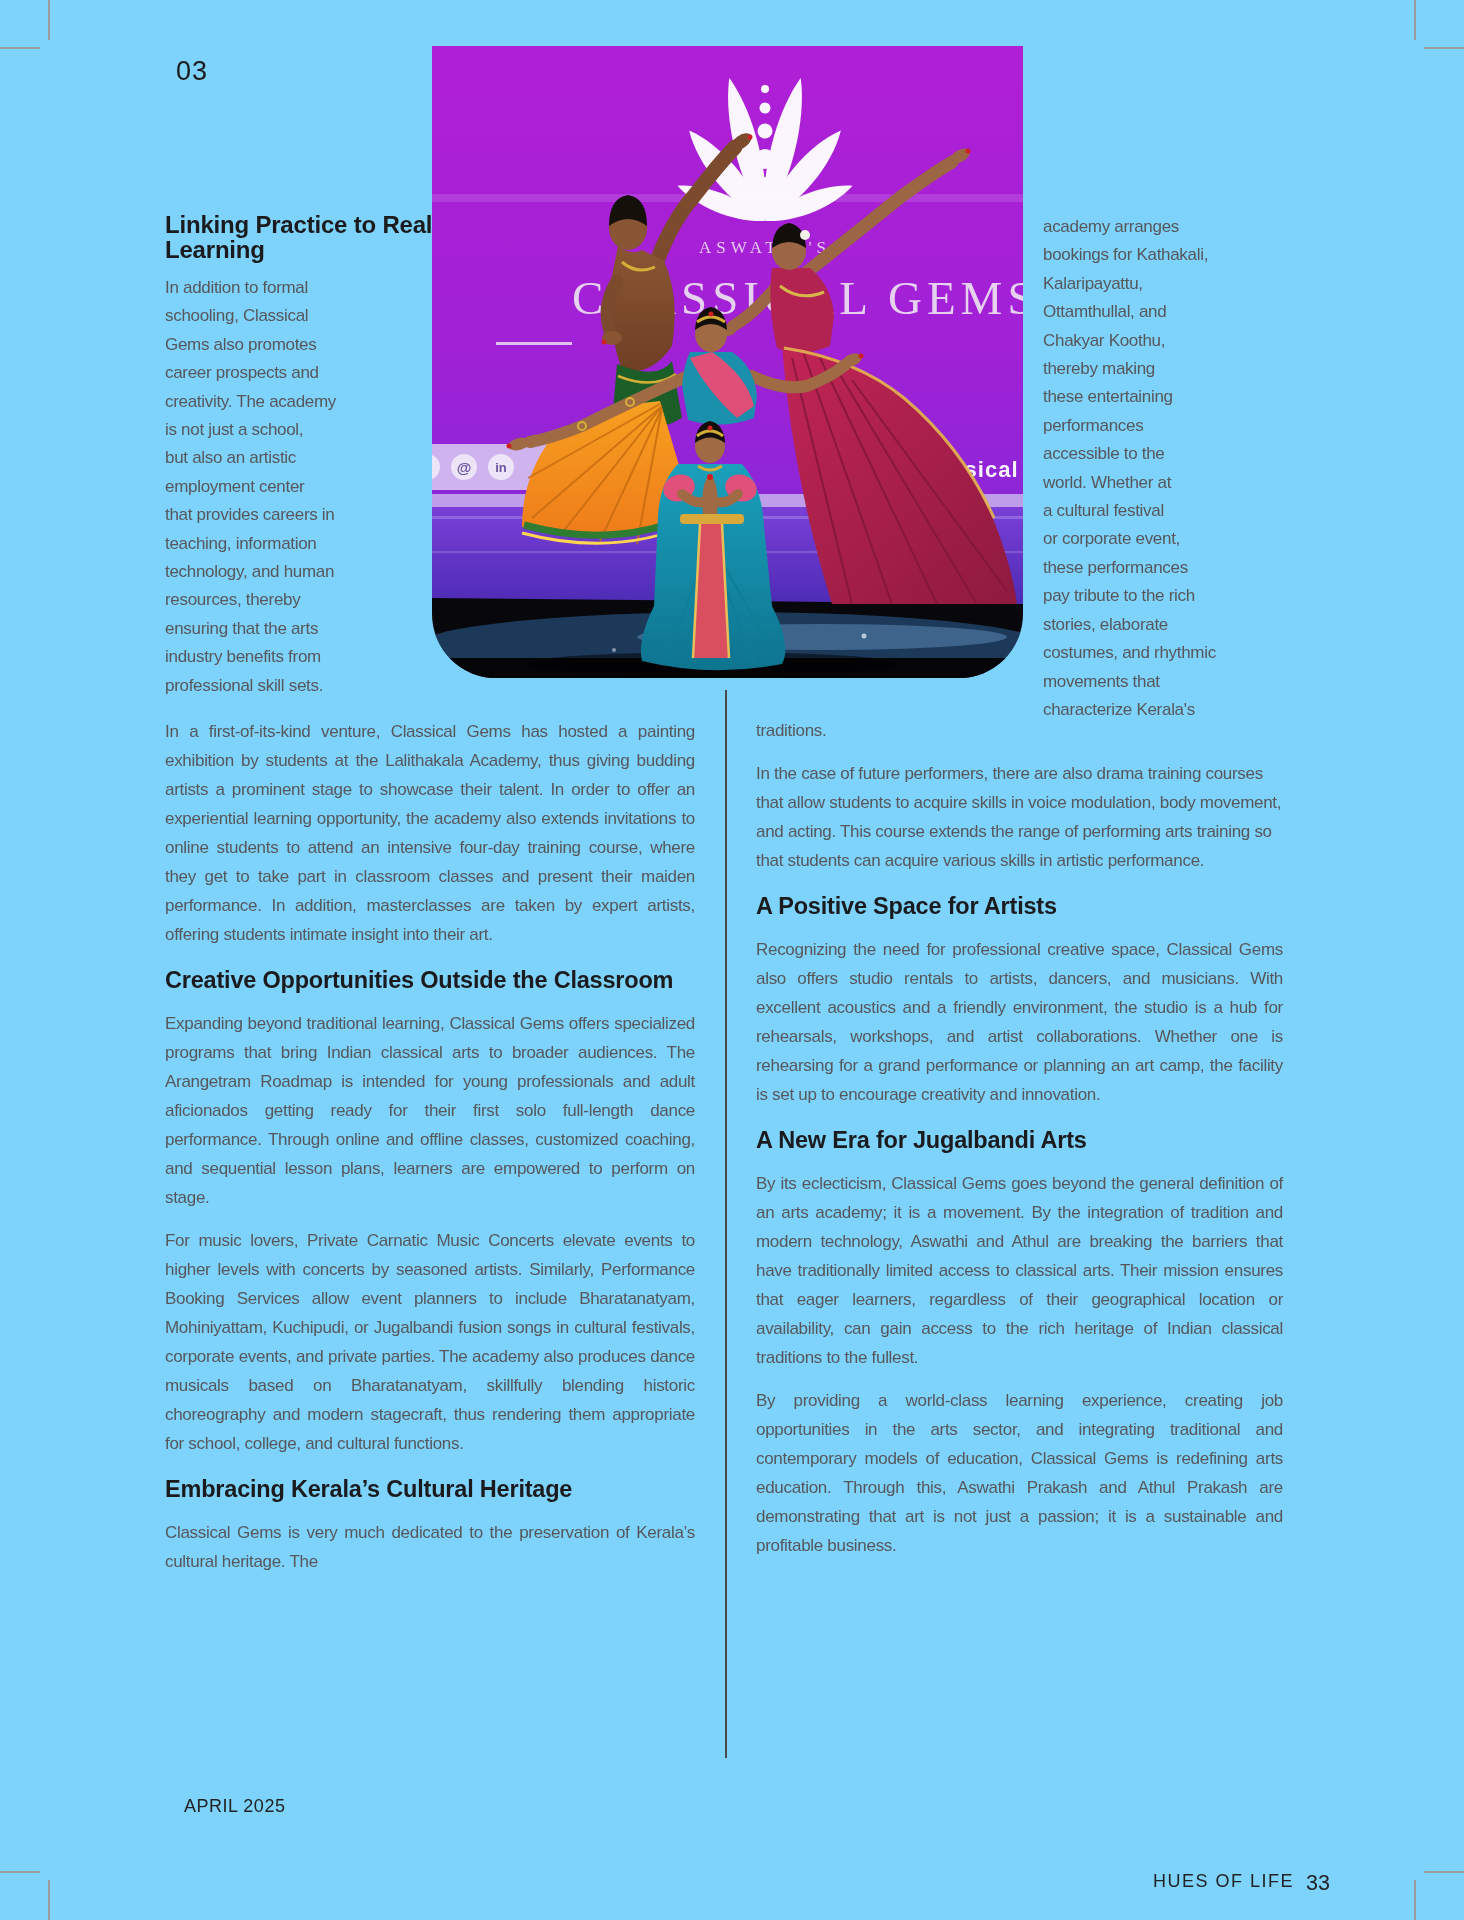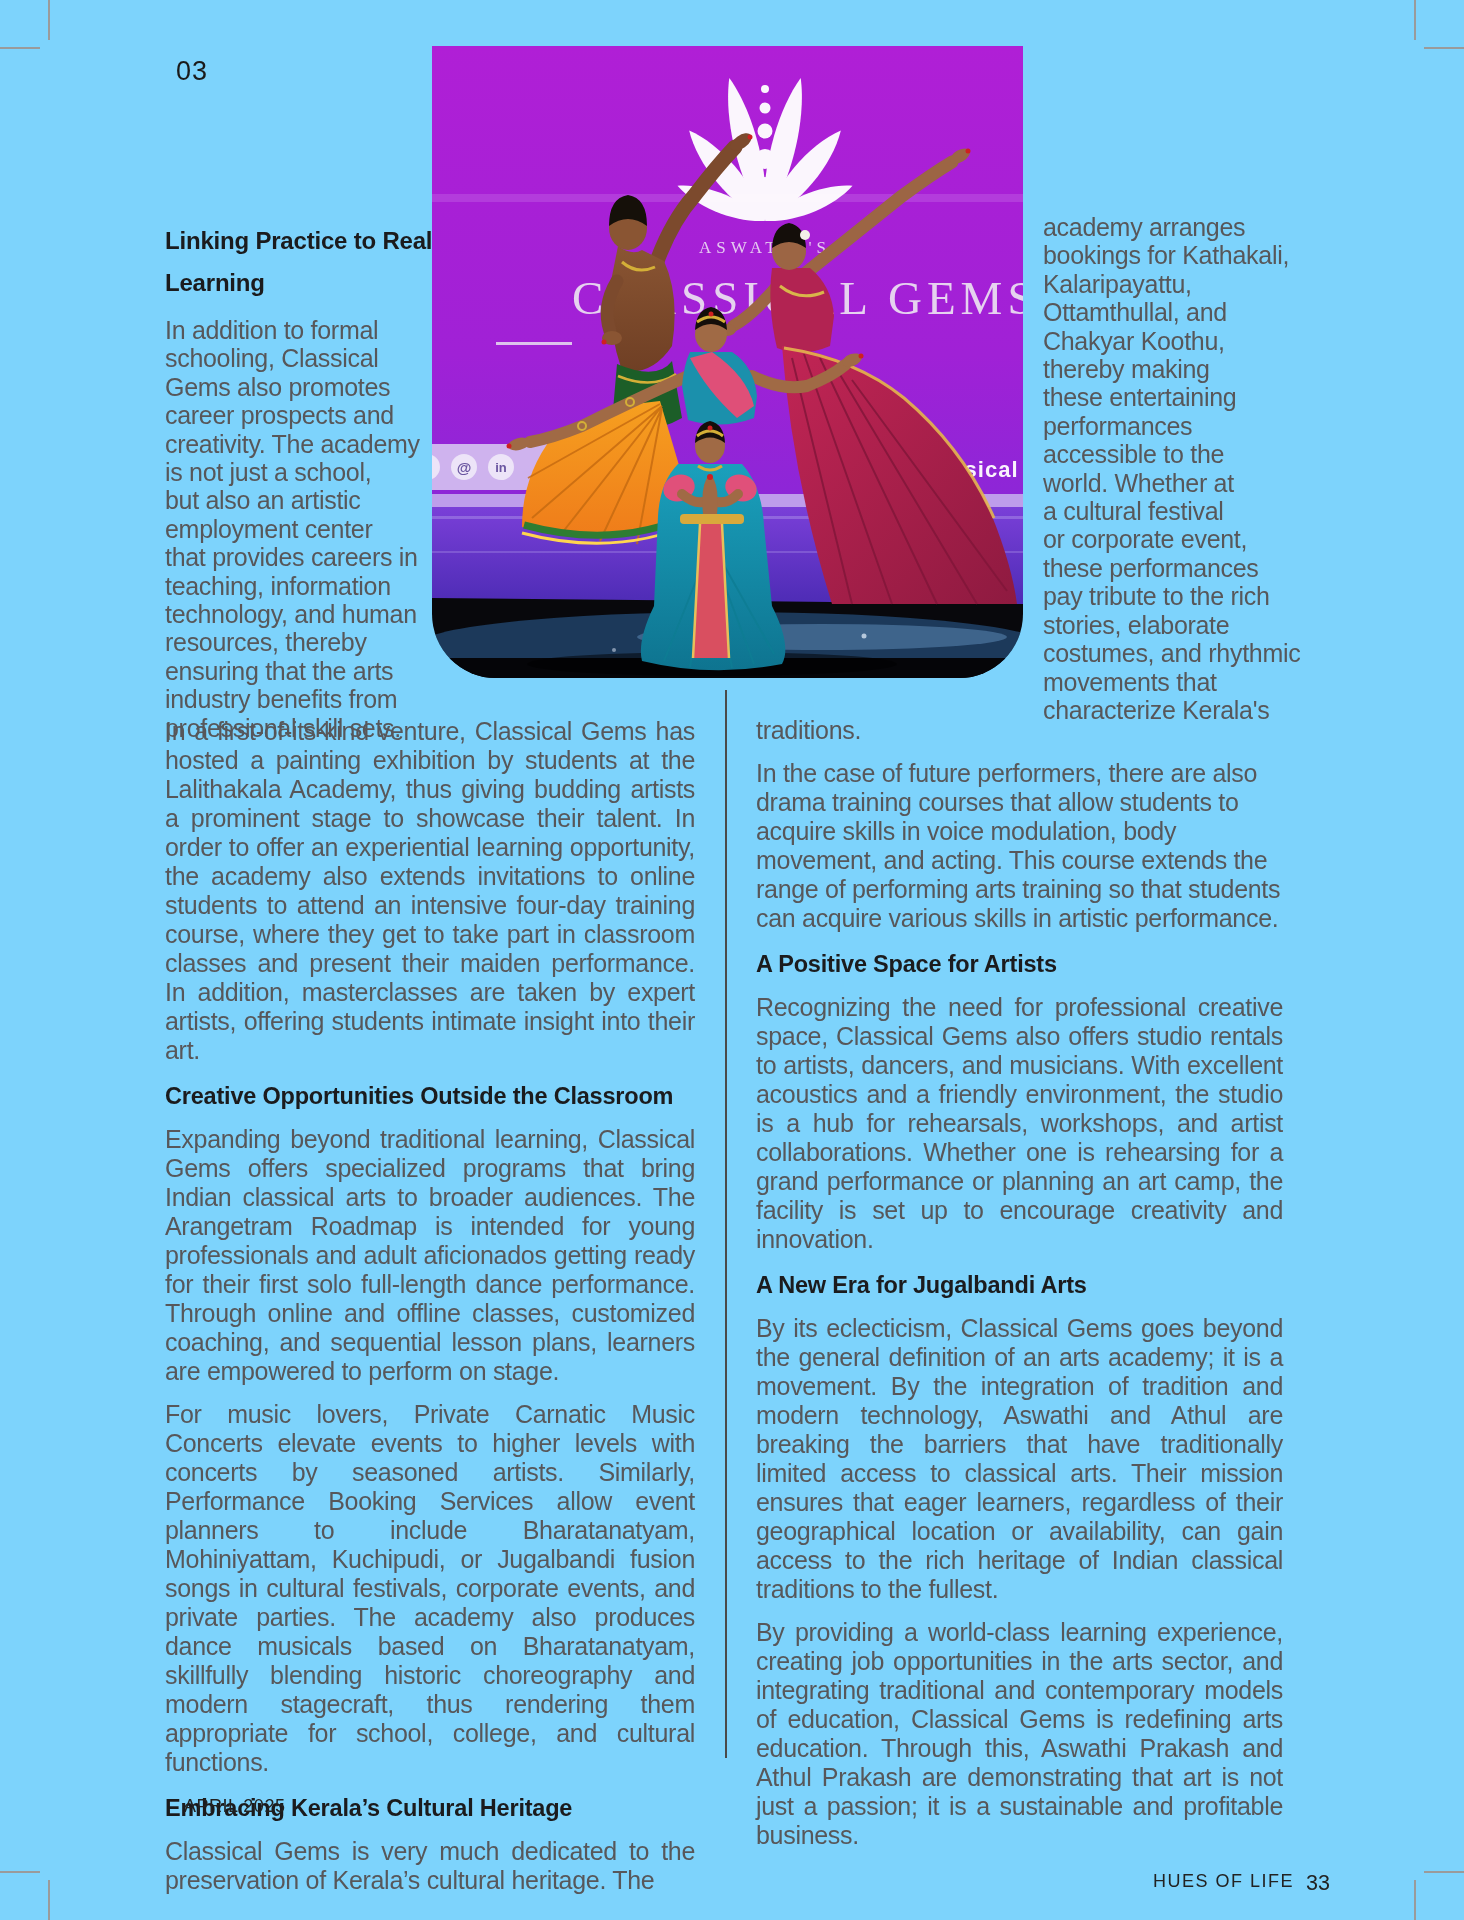--- a/index.html
+++ b/index.html
@@ -9,22 +9,22 @@
   .page-num{position:absolute;left:176px;top:56px;font-size:27px;color:#1a1a1a;letter-spacing:1px;}
   
   .photo{position:absolute;left:432px;top:46px;width:591px;height:632px;
          border-radius:0 0 64px 64px;overflow:hidden;}
   .photo svg{display:block;}
   
   .col-ln{position:absolute;left:165px;top:212px;width:320px;}
   .col-rn{position:absolute;left:1043px;top:213px;width:260px;}
   h3.head{margin:16px 0 12px;font-size:23.5px;line-height:30px;font-weight:bold;color:#1b1b1d;
           letter-spacing:-0.2px;white-space:nowrap;}
-  .col-ln h3.head{margin-top:8px;white-space:pre-line;font-size:24px;line-height:42px;}
-  p.body{margin:0 0 13px;font-size:25px;line-height:28.4px;color:#57575a;letter-spacing:-0.3px;}
+  .col-ln h3.head{margin-top:0;white-space:pre-line;font-size:24px;line-height:25px;}
+  p.body{margin:0 0 13px;font-size:17px;line-height:28.4px;color:#57575a;letter-spacing:-0.3px;}
   .pre{white-space:pre-line;}
   .just{text-align:justify;}
   
   .col-lm{position:absolute;left:165px;top:703px;width:530px;}
   .col-rm{position:absolute;left:756px;top:702px;width:527px;}
   .col-lm p.body, .col-rm p.body{line-height:29px;margin-top:14px;}
   .divider{position:absolute;left:725px;top:690px;width:2px;height:1068px;background:#4a4a4a;}
   
   .footer-left{position:absolute;left:184px;top:1796px;font-size:18px;letter-spacing:0.5px;color:#222;}
   .footer-right{position:absolute;right:134px;top:1871px;display:flex;align-items:flex-start;color:#222;}

